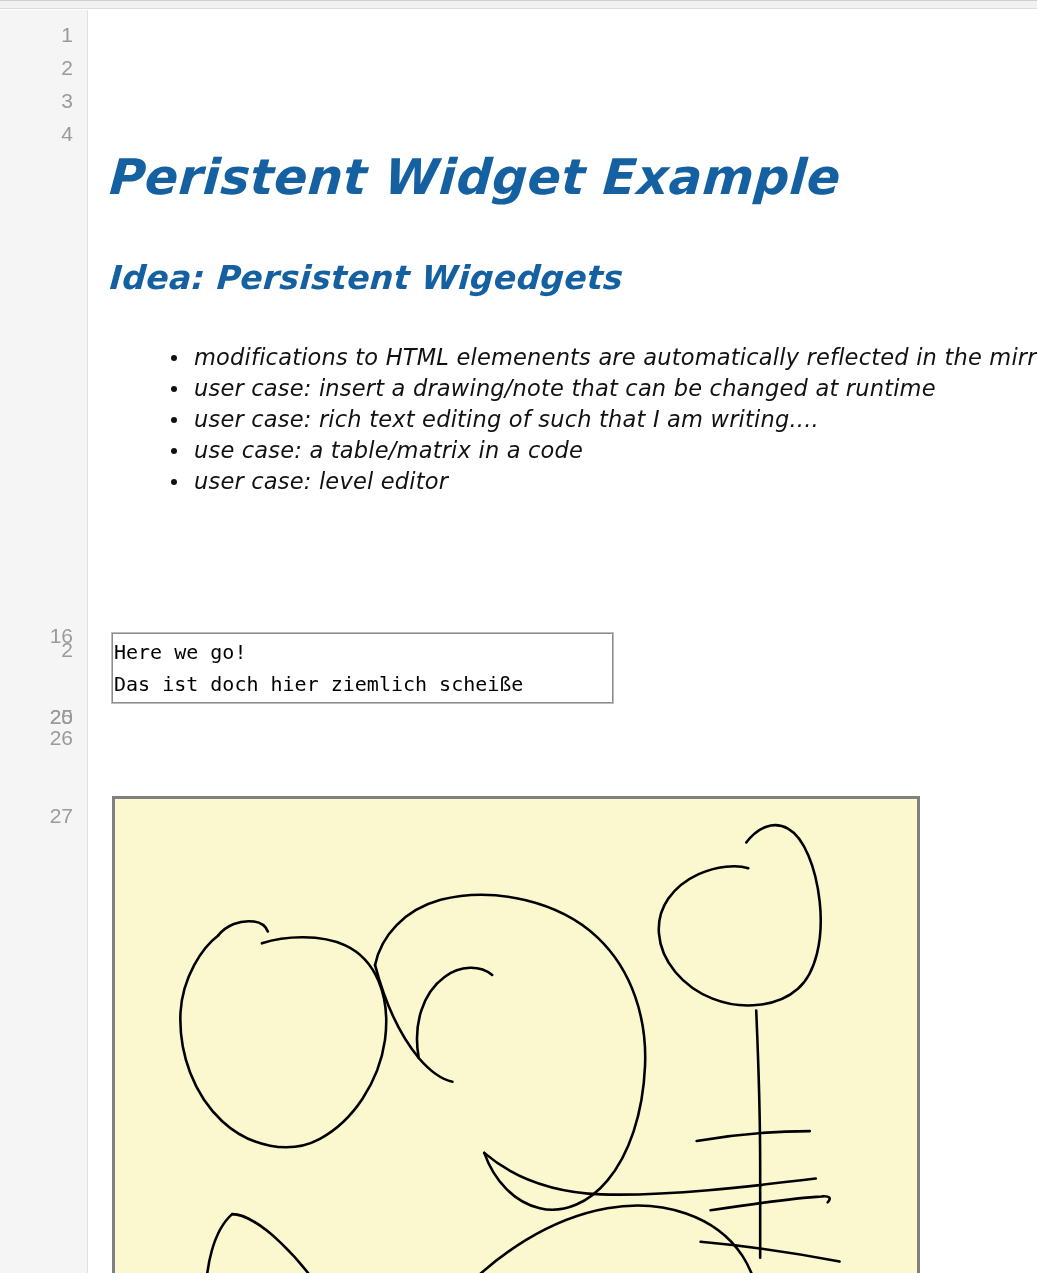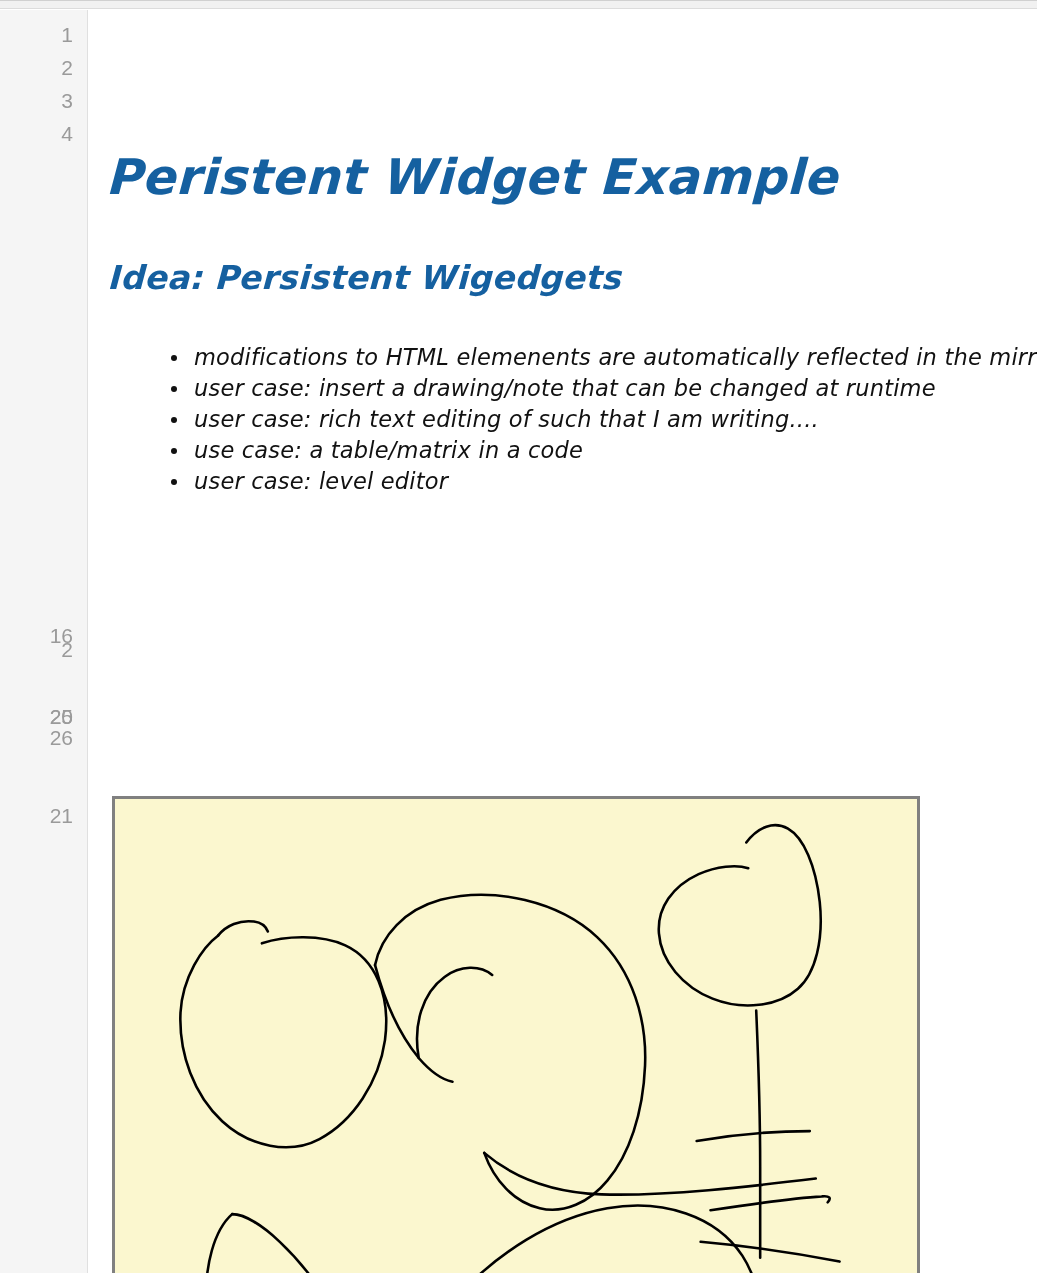--- a/index.html
+++ b/index.html
@@ -164,37 +164,39 @@
   <div class="gutter">
     <div class="gutter-num" style="top:14px">1</div>
     <div class="gutter-num" style="top:47px">2</div>
     <div class="gutter-num" style="top:80px">3</div>
     <div class="gutter-num" style="top:113px">4</div>
     <div class="gutter-num" style="top:615px">16</div>
     <div class="gutter-num" style="top:629px">2</div>
     <div class="gutter-num" style="top:696px">20</div>
     <div class="gutter-num" style="top:696px">25</div>
     <div class="gutter-num" style="top:717px">26</div>
-    <div class="gutter-num" style="top:795px">21</div>
+    <div class="gutter-num" style="top:795px">27</div>
   </div>
 
   <div class="content">
 
     <h1 class="doc-title">Peristent Widget Example</h1>
 
     <h2 class="doc-subtitle">Idea: Persistent Wigedgets</h2>
 
     <ul class="bullets">
       <li class="wrap">modifications to HTML elemenents are automatically reflected in the mirror.</li>
       <li>user case: insert a drawing/note that can be changed at runtime</li>
       <li>user case: rich text editing of such that I am writing....</li>
       <li>use case: a table/matrix in a code</li>
       <li>user case: level editor</li>
     </ul>
 
+    <div class="text-widget">Here we go!
+Das ist doch hier ziemlich scheiße</div>
 
     <div class="draw-widget">
       <svg viewBox="0 0 808 520" preserveAspectRatio="none">
         <g fill="none" stroke="#000000" stroke-width="2.6" stroke-linecap="round" stroke-linejoin="round">
 
           <path d="M104 138 C 88 150, 68 180, 66 216
                    C 64 258, 80 300, 108 326
                    C 136 352, 176 360, 206 344
                    C 240 326, 266 286, 272 244
                    C 278 198, 262 162, 232 148

